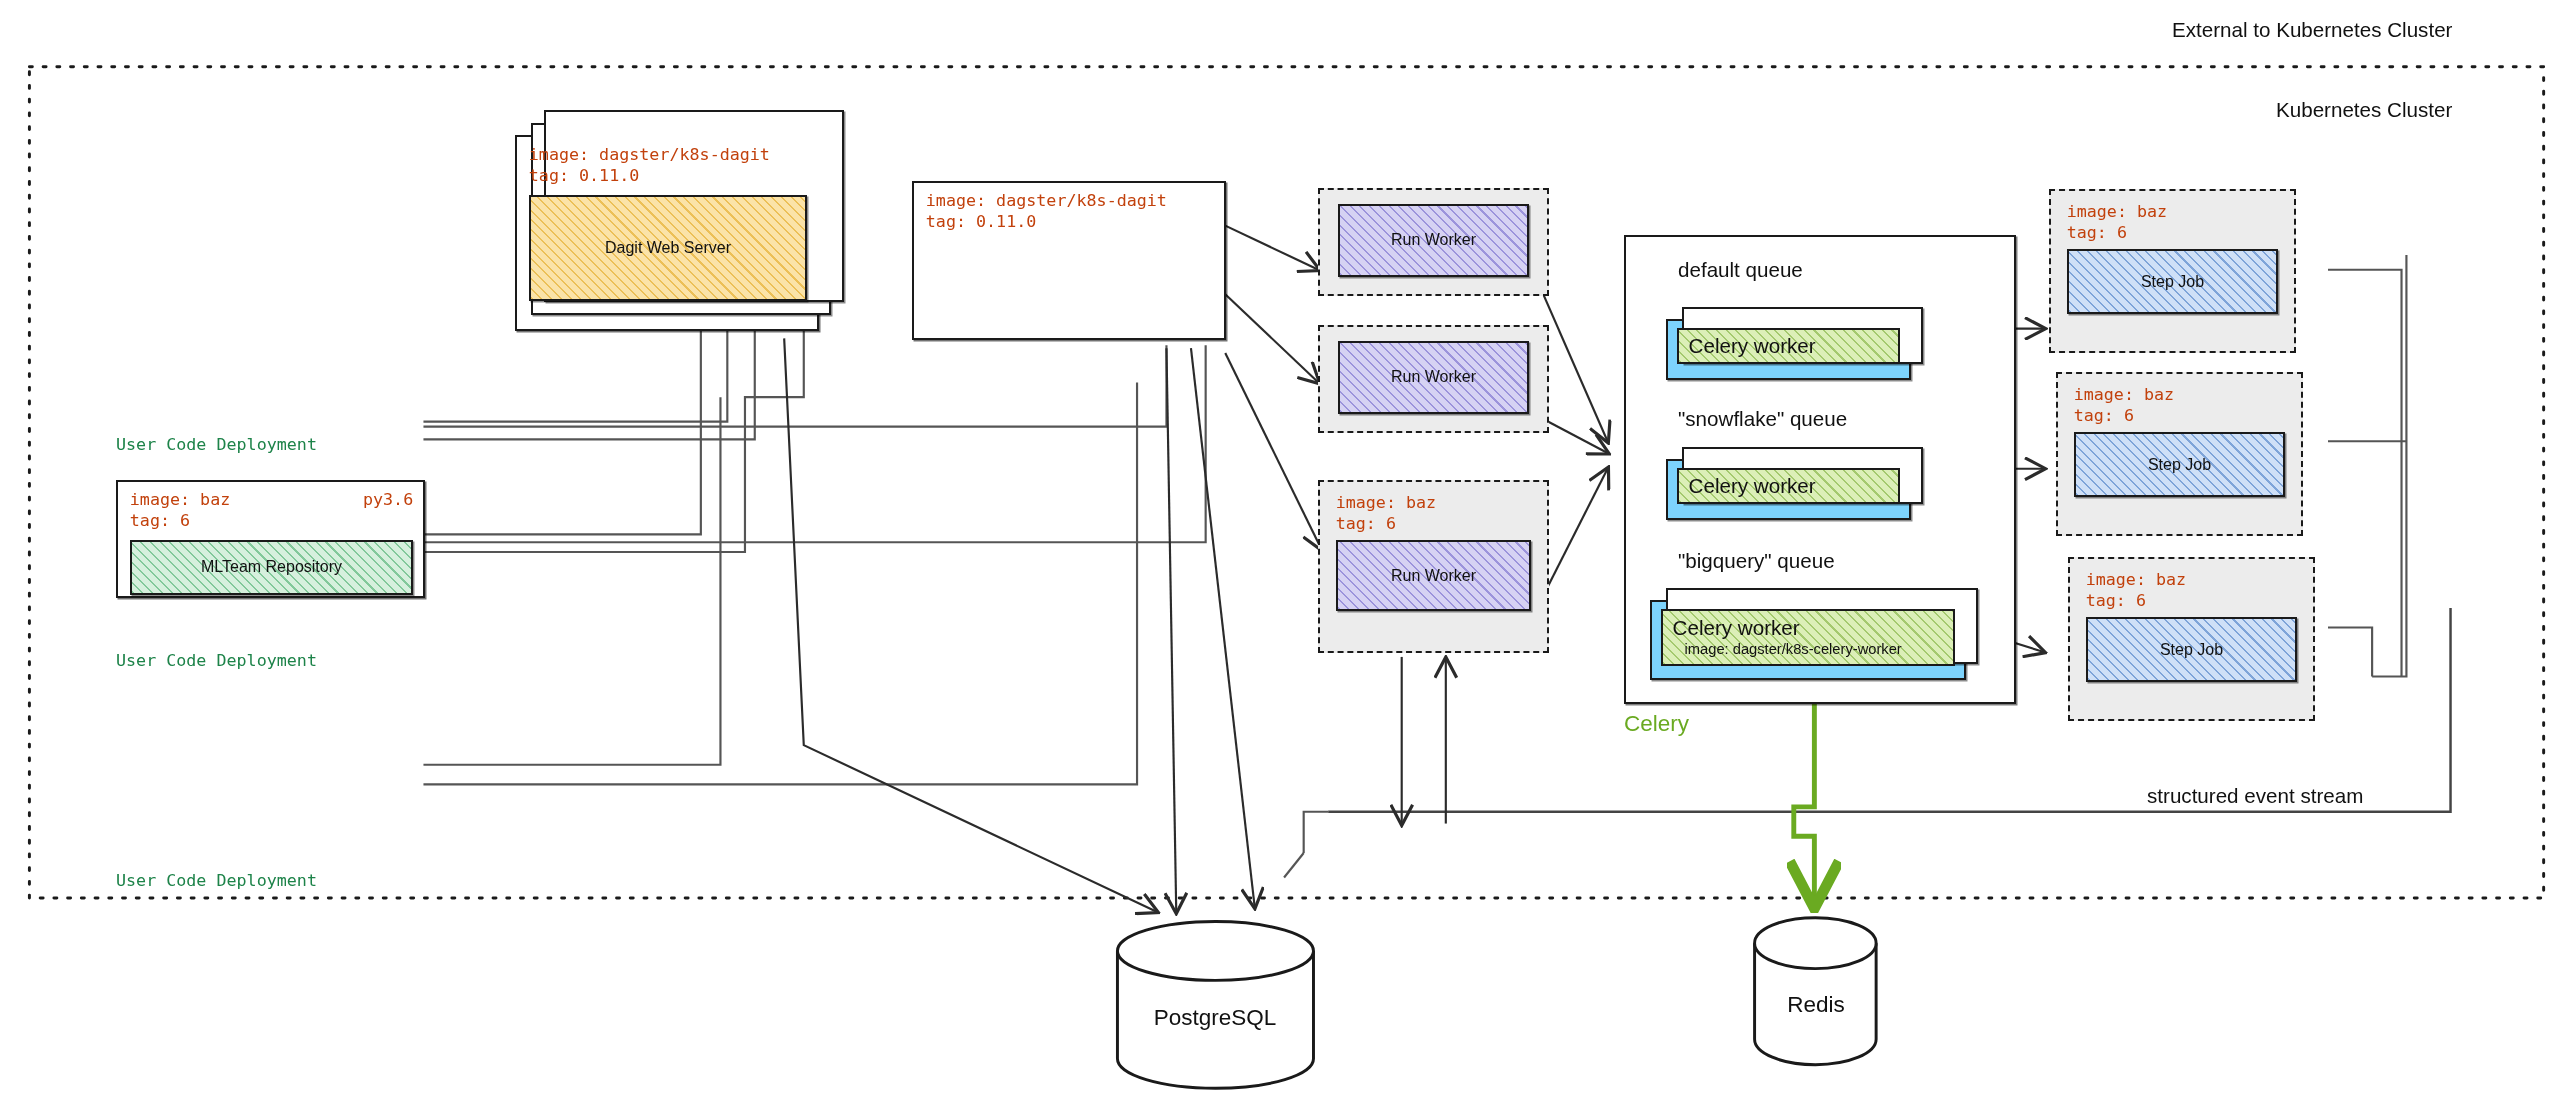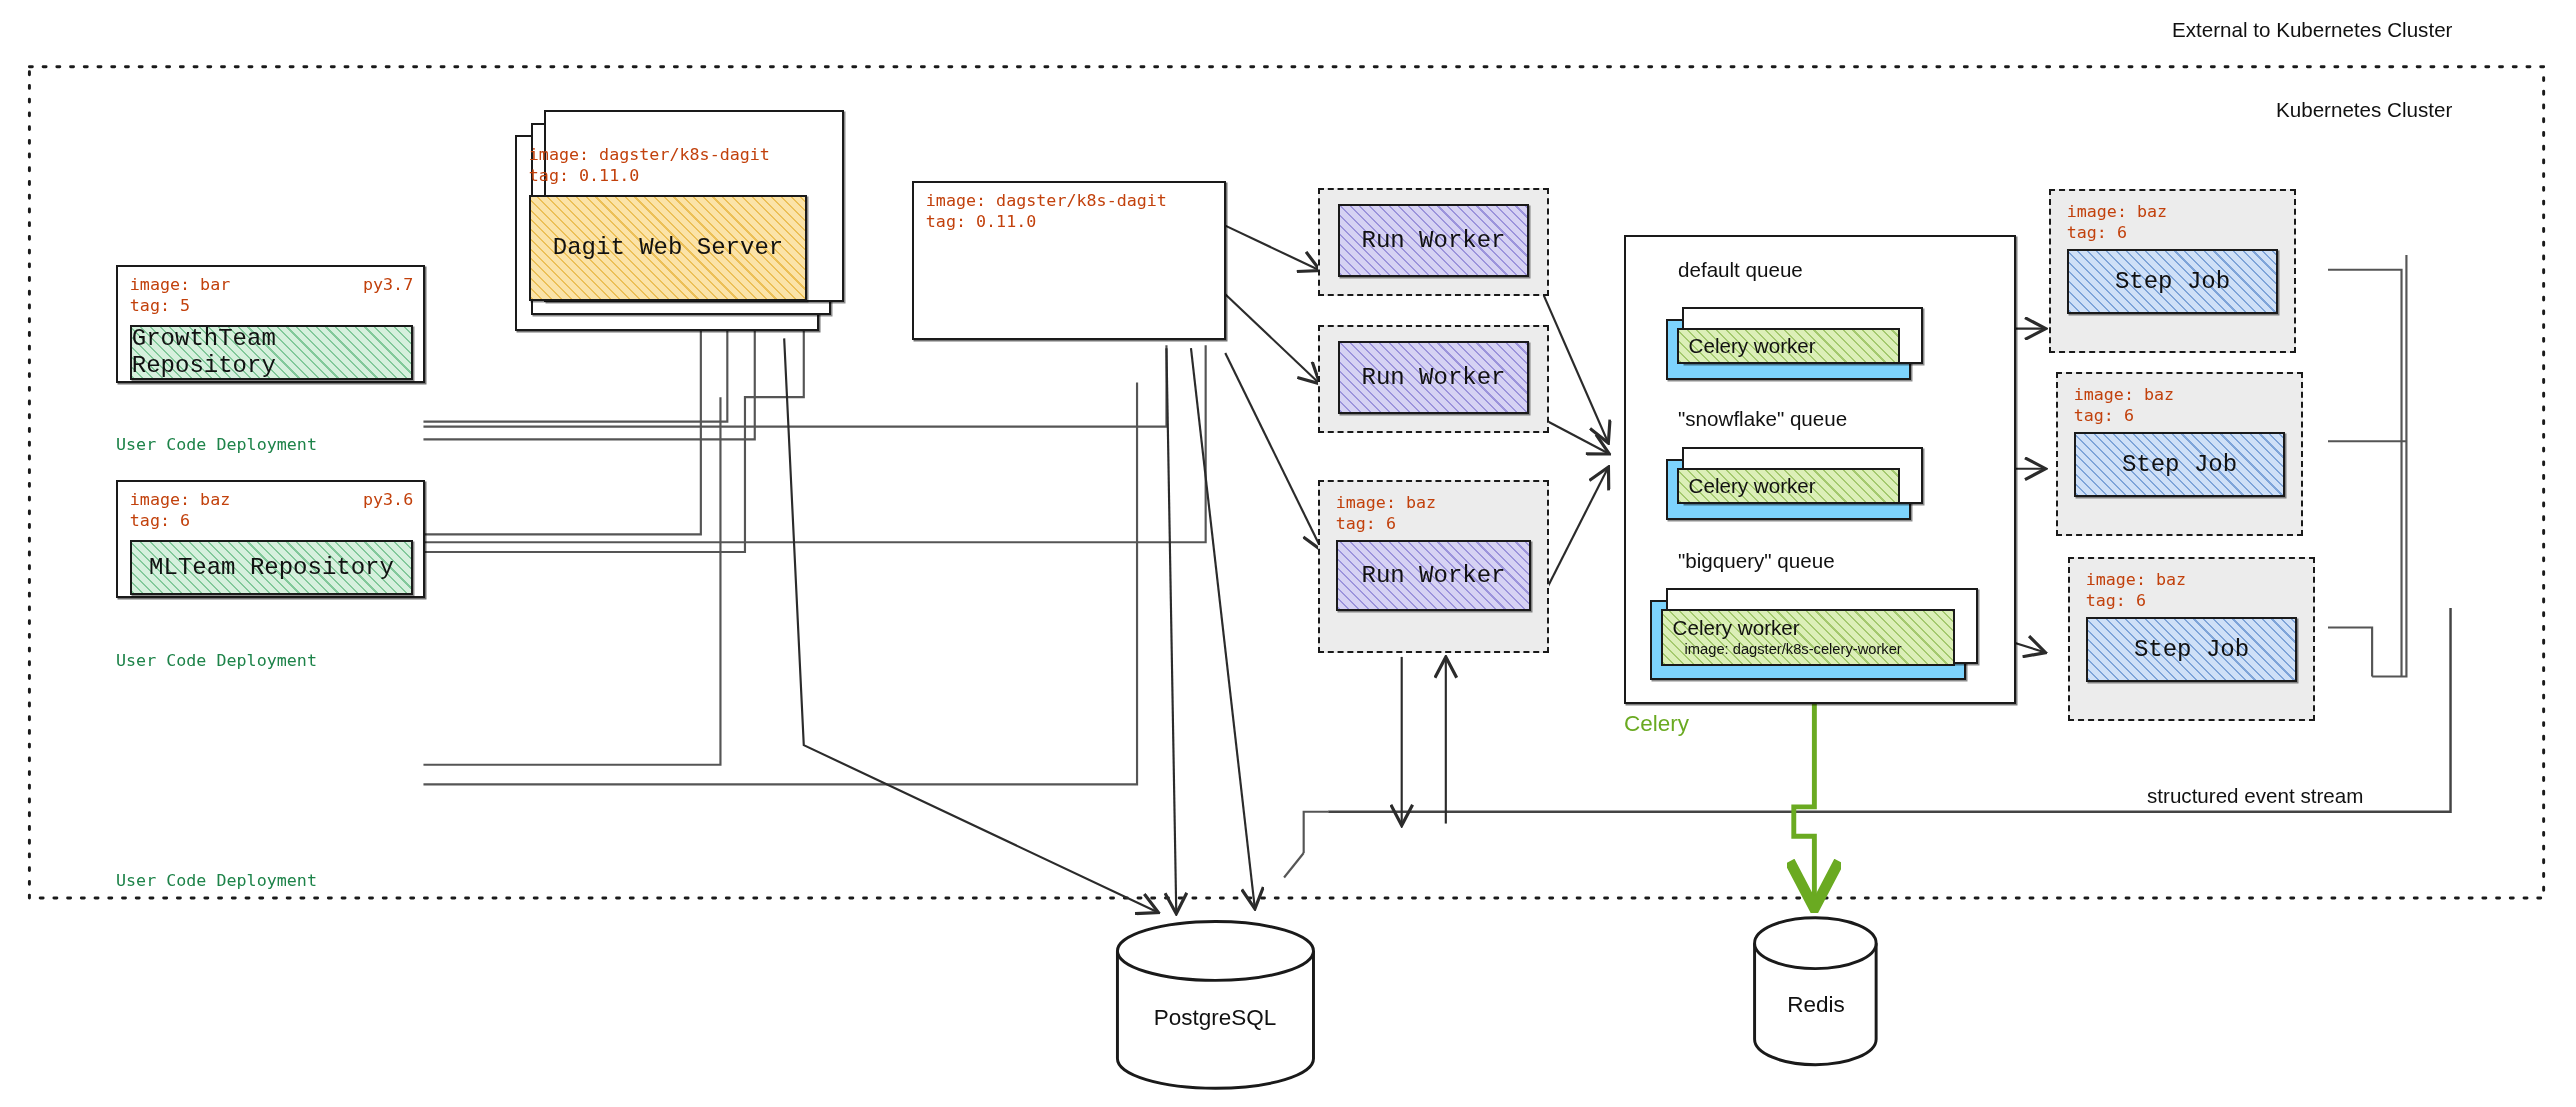--- a/index.html
+++ b/index.html
@@ -27,22 +27,22 @@
     display:flex;justify-content:space-between;
   }
   .meta .right{padding-left:17.6px;}
   .meta-lines{display:flex;flex-direction:column;}
 
   .inner{
     margin:5.9px 9.8px 9.8px 11.8px;
     border:2px solid #1a1a1a;
     box-shadow:1.5px 1.5px 0 rgba(0,0,0,.45);
     display:flex;align-items:center;justify-content:center;
-    font-family:Liberation Mono, monospace;
-    font-size:24px;color:#111;box-sizing:border-box;
+    font-family:Liberation Sans, sans-serif;
+    font-size:16px;color:#111;box-sizing:border-box;
     position:relative;
   }
 
   
   .hatch-green{
     background-color:#d6f0dd;
     background-image:repeating-linear-gradient(45deg,
       rgba(61,168,99,.55) 0 1.5px, rgba(0,0,0,0) 1.5px 6.9px);
   }
   .hatch-orange{
@@ -203,30 +203,20 @@
 
     <g stroke="#6aaa21" stroke-width="5" fill="none" stroke-linejoin="miter">
       <path d="M1851 715 L1851 823 L1830 823 L1830 853 L1851 853 L1851 922" marker-end="url(#ahg)"></path>
     </g>
   </svg>
 
   <div class="blabel" style="left:2172px;top:17.6px;">External to Kubernetes Cluster</div>
   <div class="blabel" style="left:2276px;top:98px;">Kubernetes Cluster</div>
   <div class="blabel" style="left:2147px;top:784px;">structured event stream</div>
 
-  <div class="node card" style="left:116px;top:265px;width:309px;height:118px;">
-    <div class="meta">
-      <span class="meta-lines">
-        <span>image: bar</span>
-        <span>tag: 5</span>
-      </span>
-      <span class="right">py3.7</span>
-    </div>
-    <div class="inner hatch-green" style="height:55px;">GrowthTeam Repository</div>
-  </div>
   <div class="glabel" style="left:116px;top:434px;">User Code Deployment</div>
 
   <div class="node card" style="left:116px;top:480px;width:309px;height:118px;">
     <div class="meta">
       <span class="meta-lines">
         <span>image: baz</span>
         <span>tag: 6</span>
       </span>
       <span class="right">py3.6</span>
     </div>

